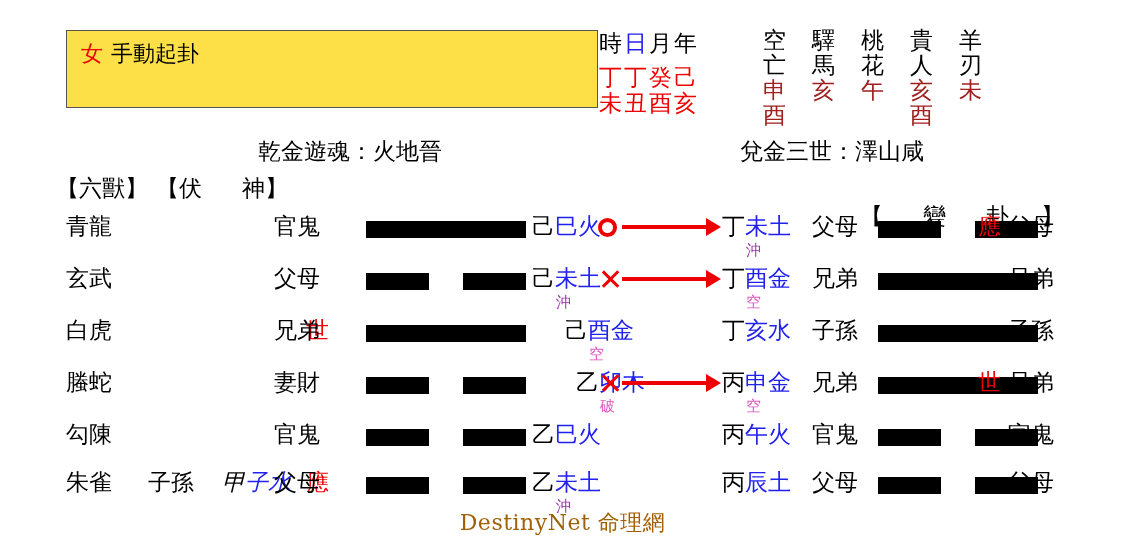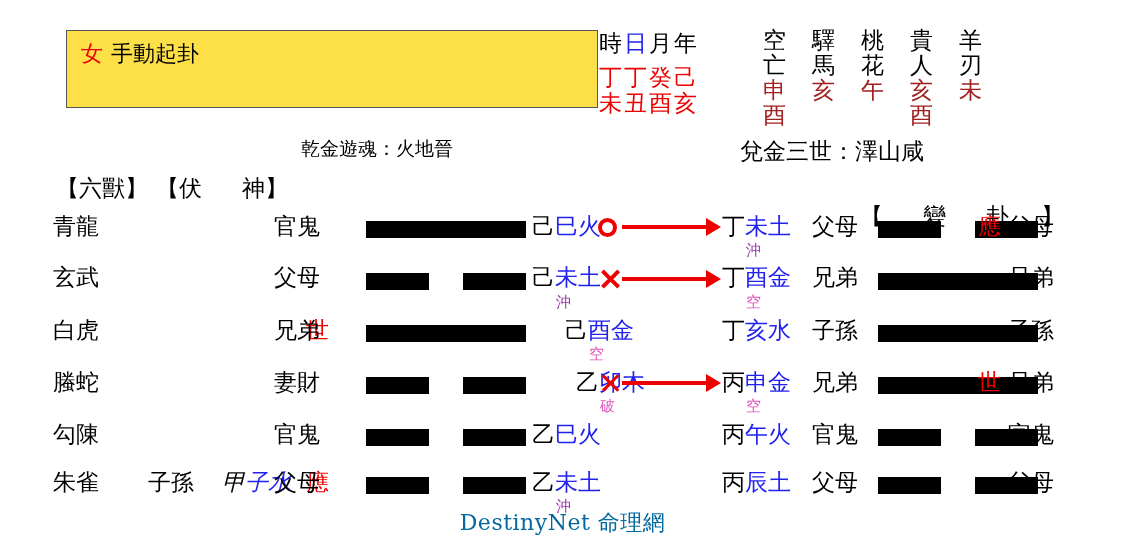--- a/index.html
+++ b/index.html
@@ -88,23 +88,22 @@
   }
   .ss-col .ch { display: block; height: 25px; }
   .ss-col .br { display: block; height: 25px; color: #a02020; }
   .ss-col .br.empty { visibility: hidden; }
 
   
   .gua-name-left {
     position: absolute;
     left: 258px;
     top: 136px;
-    font-size: 19px;
-    white-space: nowrap;
-    margin-left: 43px;
+    font-size: 23px;
+    white-space: nowrap;
   }
   .gua-name-right {
     position: absolute;
     left: 740px;
     top: 136px;
     font-size: 23px;
     white-space: nowrap;
   }
 
   
@@ -129,21 +128,21 @@
     height: 52px;
   }
   .row .fld {
     position: absolute;
     font-size: 23px;
     line-height: 26px;
     white-space: nowrap;
     top: 10px;
   }
 
-  .beast      { left: 53px; }
+  .beast      { left: 66px; }
   .hidden-rel { left: 148px; }
   .hidden-gz  { left: 222px; font-style: italic; }
   .shiying-a  { left: 306px; }
   .main-rel   { left: 340px; }
   .marker     { left: 598px; top: 6px; }
 
   .arrow-wrap {
     position: absolute;
     left: 622px;
     top: 18px;
@@ -228,21 +227,21 @@
 
   
   .watermark {
     position: absolute;
     left: 0;
     top: 508px;
     width: 1125px;
     text-align: center;
     font-family: "DejaVu Serif", "Liberation Serif", serif;
     font-size: 22px;
-    color: #0369a1;
+    color: #a16207;
     letter-spacing: 0.5px;
   }
 </style>
 </head>
 <body>
 
 <div class="page">
 
   <div class="info-box">
     <div class="info-line info-line-1">
@@ -326,21 +325,21 @@
         </div>
         <div class="fld" style="left: 722px;"><span class="c-black">丁</span><span class="c-blue">未土</span><div class="ann" style="color: rgb(153, 51, 170);">沖</div></div>
         <div class="fld chg-rel">父母</div>
         <div class="yao yin yao-chg">
           <div class="bar l"></div>
           <div class="bar r"></div>
         </div>
         <div class="fld shiying-b c-red">應</div>
         <div class="fld chg-rel2">父母</div>
       </div>
-      <div class="row" style="top: 255px; font-family: Liberation Serif, serif;">
+      <div class="row" style="top: 255px;">
         <div class="fld beast">玄武</div>
         <div class="fld main-rel">父母</div>
         <div class="yao yin yao-main">
           <div class="bar l"></div>
           <div class="bar r"></div>
         </div>
         <div class="fld" style="left: 532px;"><span class="c-black">己</span><span class="c-blue">未土</span><div class="ann" style="color: rgb(153, 51, 170);">沖</div></div>
         <div class="fld marker"><span class="mk-x">✕</span></div>
         <div class="arrow-wrap">
           <div class="arrow-line"></div>

